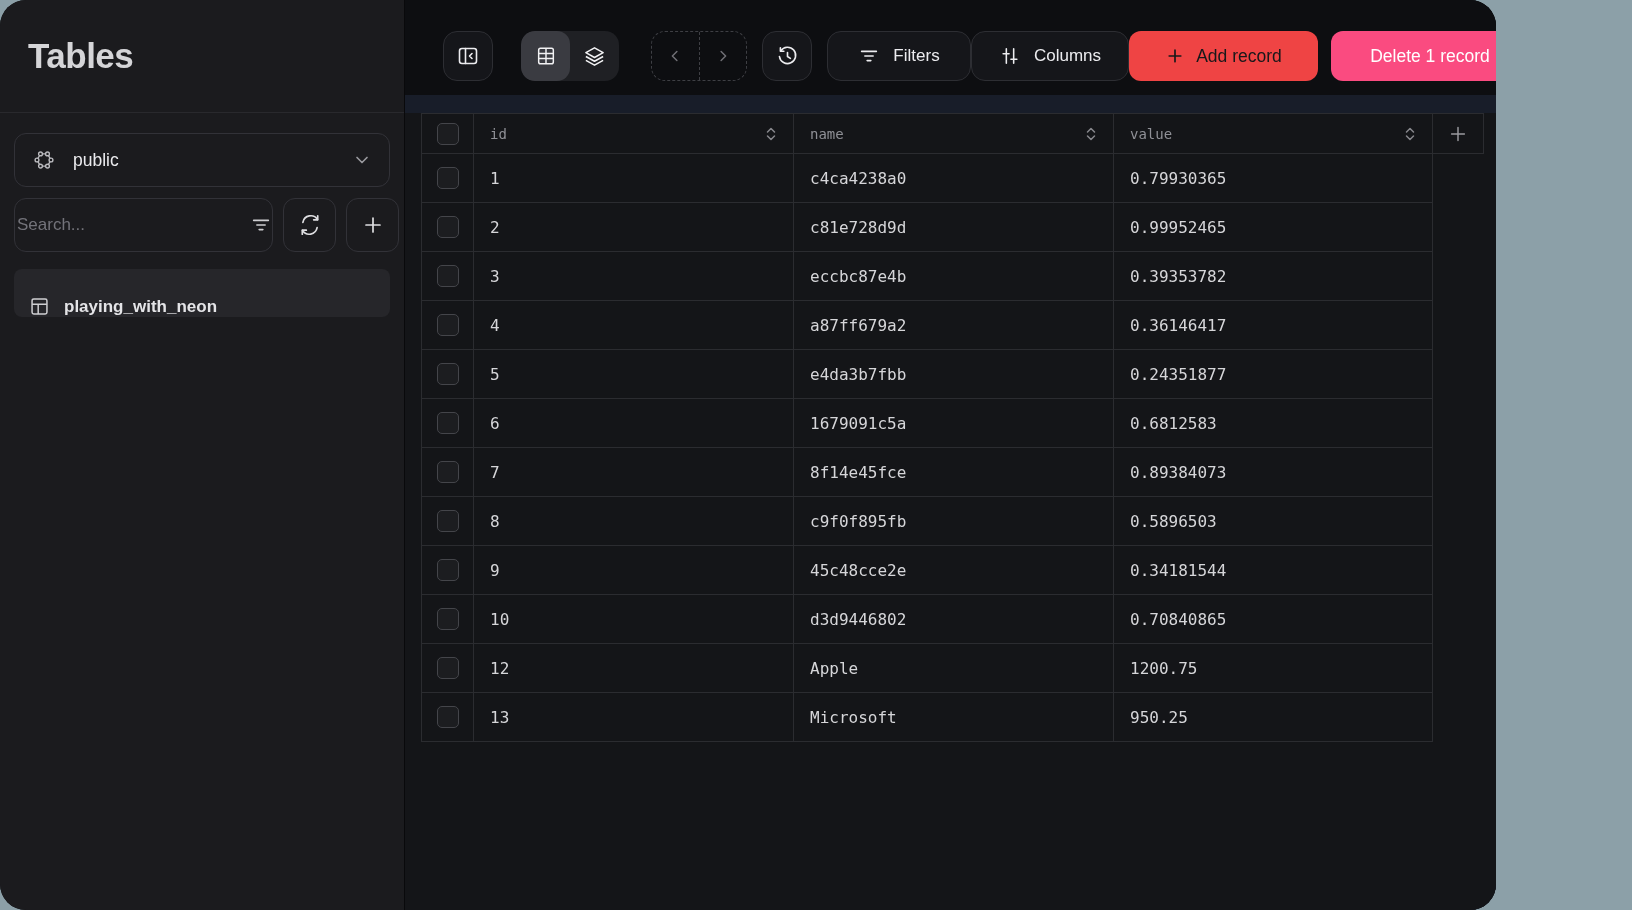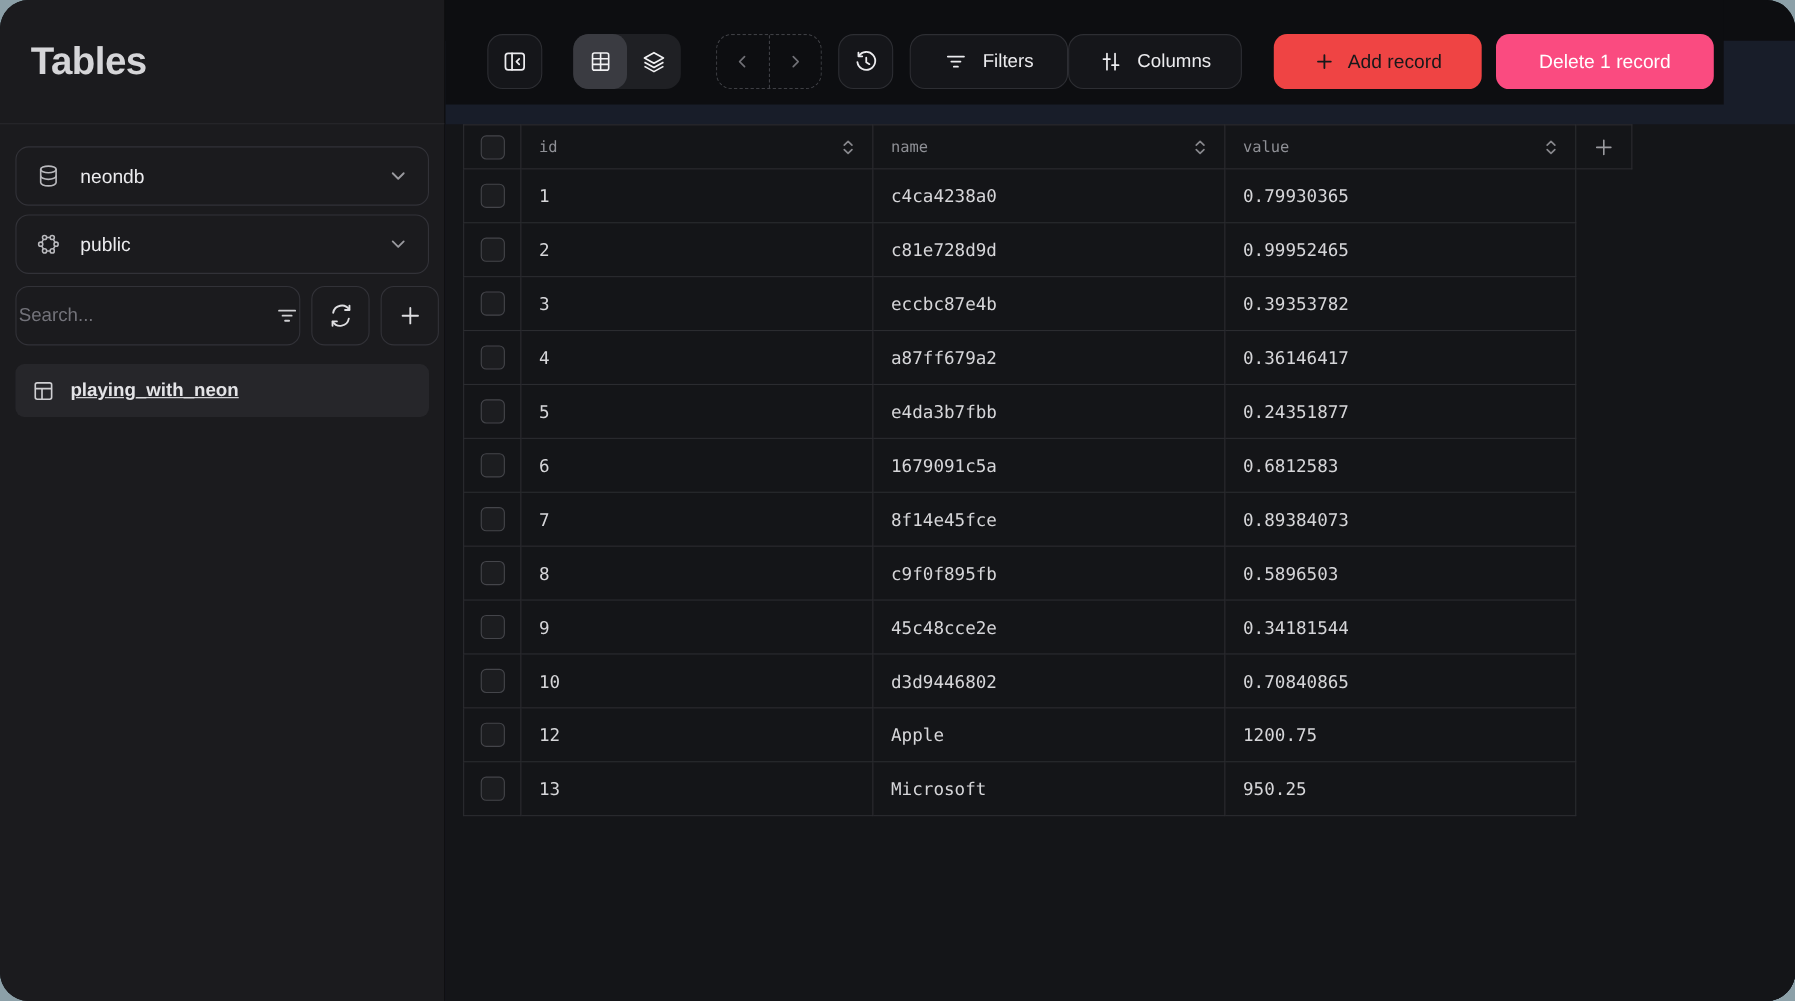--- a/index.html
+++ b/index.html
@@ -9,21 +9,21 @@
     --muted:#8f9096;
   }
   *{box-sizing:border-box;}
   html,body{margin:0;padding:0;}
   body{
     background:#8ca0a8;
     font-family:"Liberation Sans", sans-serif;
     width:1632px;height:910px;overflow:hidden;
   }
   .window{
-    width:1632px;height:910px;border-radius:26px;overflow:hidden;
+    width:1496px;height:910px;border-radius:26px;overflow:hidden;
     display:flex;background:#0d0e11;
   }
   
   .sidebar{
     width:405px;flex:0 0 405px;background:#1b1b1e;height:100%;
     border-right:1px solid #09090b;display:flex;flex-direction:column;
   }
   .side-head{
     height:113px;flex:0 0 113px;border-bottom:1px solid #29292d;
     display:flex;align-items:center;padding:0 28px;
@@ -48,22 +48,22 @@
     font-family:"Liberation Sans",sans-serif;font-size:17px;color:#d0d0d3;min-width:0;
   }
   .search-box input::placeholder{color:#73737a;}
   .icon-btn54{
     width:53px;height:54px;flex:0 0 53px;border:1px solid var(--side-border);
     border-radius:12px;display:flex;align-items:center;justify-content:center;cursor:pointer;
     background:transparent;
   }
   .table-item{
     margin-top:17px;height:48px;background:#26262a;border-radius:8px;
-    display:flex;align-items:center;padding:0 15px;gap:14px;
-    color:#e4e4e7;font-weight:700;font-size:17px;cursor:pointer;text-decoration:underline;
+    display:flex;align-items:flex-end;padding:0 15px;gap:14px;
+    color:#e4e4e7;font-weight:700;font-size:17px;cursor:pointer;
   }
   
   .main{flex:1;position:relative;background:#0d0e11;height:100%;}
   .band{position:absolute;top:37px;left:0;right:0;bottom:0;background:#181d29;}
   .toolbar-bg{position:absolute;top:0;left:0;width:1162px;height:95px;background:#0d0e11;}
   .gridwrap{position:absolute;top:113px;left:0;right:0;bottom:0;background:#141518;}
   .toolbar{position:absolute;top:31px;left:38px;display:flex;align-items:center;}
   .tb-btn{
     height:50px;background:#15161a;border:1px solid #2d2e33;border-radius:14px;
     display:flex;align-items:center;justify-content:center;cursor:pointer;color:#ececef;
@@ -77,21 +77,21 @@
   .seg.active{background:#3a3b41;border-radius:13px;}
   .pager{
     width:96px;height:50px;border:1px dashed #3e3f44;border-radius:14px;
     display:flex;margin-right:15px;background:transparent;
   }
   .pager .half{flex:1;display:flex;align-items:center;justify-content:center;cursor:pointer;}
   .pager .half + .half{border-left:1px dashed #3e3f44;}
   .history-btn{width:50px;margin-right:15px;}
   .pill{gap:13px;font-size:17px;padding:0 22px;}
   .filters-btn{width:144px;}
-  .columns-btn{width:158px;margin-right:29px;}
+  .columns-btn{width:158px;}
   .add-btn{
     width:189px;height:50px;background:#ef4444;color:#17181a;border:none;border-radius:12px;
     display:flex;align-items:center;justify-content:center;gap:11px;
     font-size:17.5px;font-weight:500;cursor:pointer;font-family:"Liberation Sans",sans-serif;
   }
   .del-btn{
     width:198px;height:50px;background:#fa4b80;color:#ffffff;border:none;border-radius:12px;
     margin-left:13px;display:flex;align-items:center;justify-content:center;
     font-size:17.5px;font-weight:500;cursor:pointer;font-family:"Liberation Sans",sans-serif;
   }
@@ -138,35 +138,20 @@
 <body>
 
 <div class="window">
 
   <aside class="sidebar">
     <div class="side-head">
       <h1 class="side-title">Tables</h1>
     </div>
     <div class="side-body">
 
-      <div class="selector">
-        <span>
-          <svg class="ico" width="24" height="24" viewBox="0 0 24 24" fill="none" stroke="#b9b9bd" stroke-width="1.5" stroke-linecap="round">
-            <ellipse cx="12" cy="6" rx="7" ry="3"></ellipse>
-            <path d="M5 6v12c0 1.66 3.13 3 7 3s7-1.34 7-3V6"></path>
-            <path d="M5 12c0 1.66 3.13 3 7 3s7-1.34 7-3"></path>
-          </svg>
-        </span>
-        <span>neondb</span>
-        <span class="chev">
-          <svg class="ico" width="20" height="20" viewBox="0 0 24 24" fill="none" stroke="#9a9a9f" stroke-width="2" stroke-linecap="round" stroke-linejoin="round">
-              <path d="M6 9l6 6 6-6"></path>
-            </svg>
-        </span>
-      </div>
 
       <div class="selector">
         <span>
           <svg class="ico" width="24" height="24" viewBox="0 0 24 24" fill="none" stroke="#b9b9bd" stroke-width="1.4">
             <path d="M8.5 5.9h7l3.5 6.1-3.5 6.1h-7L5 12z"></path>
             <circle cx="8.5" cy="5.9" r="1.9" fill="#1b1b1e"></circle>
             <circle cx="15.5" cy="5.9" r="1.9" fill="#1b1b1e"></circle>
             <circle cx="19" cy="12" r="1.9" fill="#1b1b1e"></circle>
             <circle cx="15.5" cy="18.1" r="1.9" fill="#1b1b1e"></circle>
             <circle cx="8.5" cy="18.1" r="1.9" fill="#1b1b1e"></circle>

